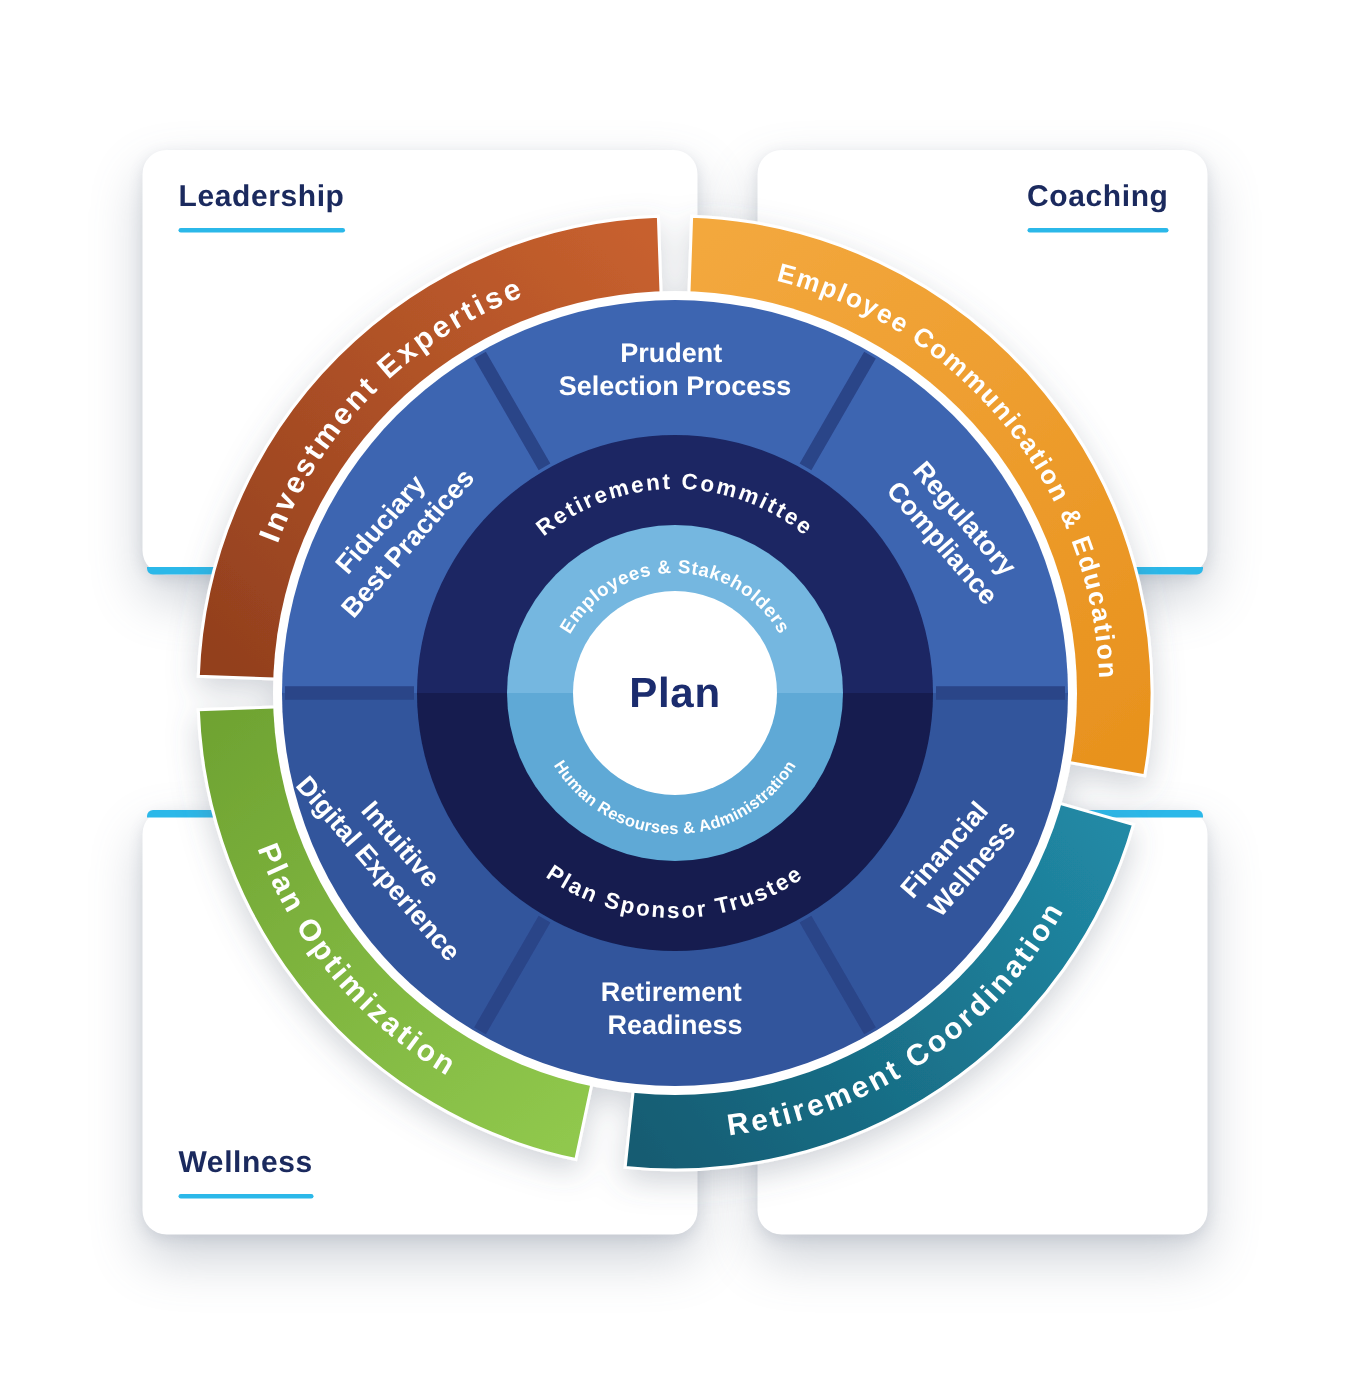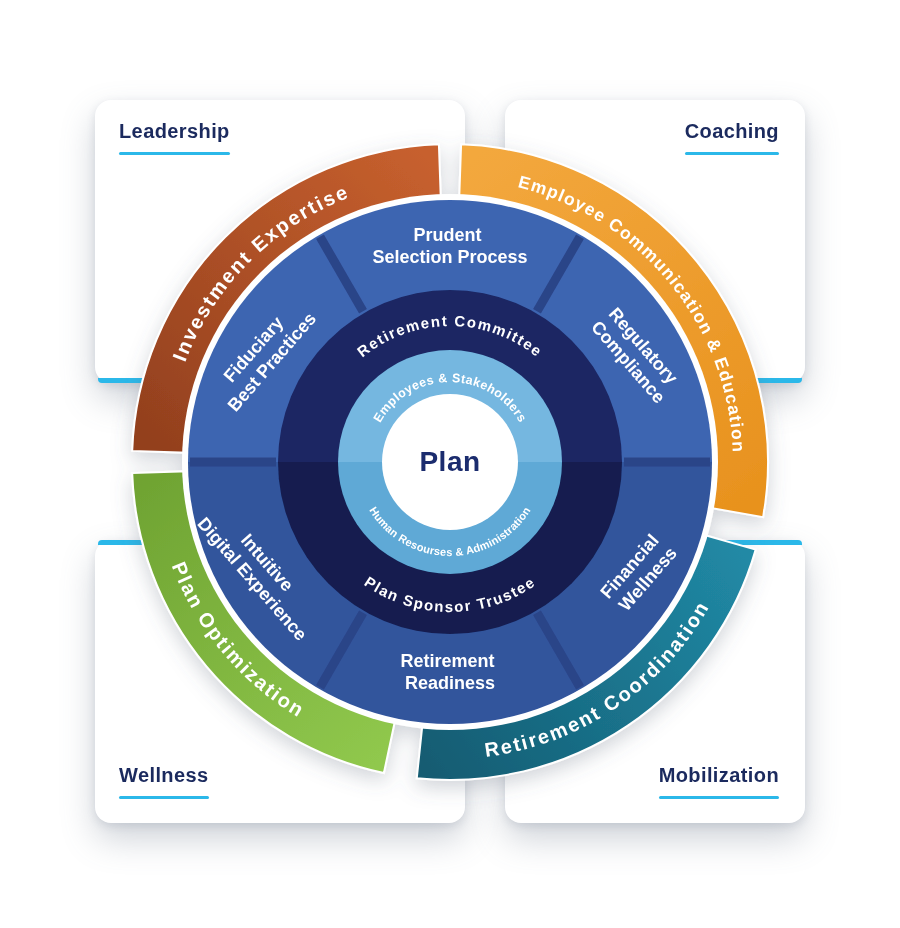--- a/index.html
+++ b/index.html
@@ -57,24 +57,20 @@
 
   <div class="card card-bl">
     <div class="title-wrap">
       <div class="card-title">Wellness</div>
       <div class="title-underline"></div>
     </div>
     <div class="accent accent-top"></div>
   </div>
 
   <div class="card card-br">
-    <div class="title-wrap">
-      <div class="card-title">Mobilization</div>
-      <div class="title-underline"></div>
-    </div>
     <div class="accent accent-top"></div>
   </div>
 
   <svg id="wheel" width="900" height="928" viewBox="0 0 900 928">
     <defs>
       <filter id="wheelShadow" x="-15%" y="-15%" width="130%" height="130%">
         <feDropShadow dx="0" dy="7" stdDeviation="10" flood-color="#5a6478" flood-opacity="0.28"></feDropShadow>
       </filter>
       <linearGradient id="gradInvestment" gradientUnits="userSpaceOnUse" x1="150" y1="440" x2="430" y2="160">
         <stop offset="0" stop-color="#93401E"></stop>

